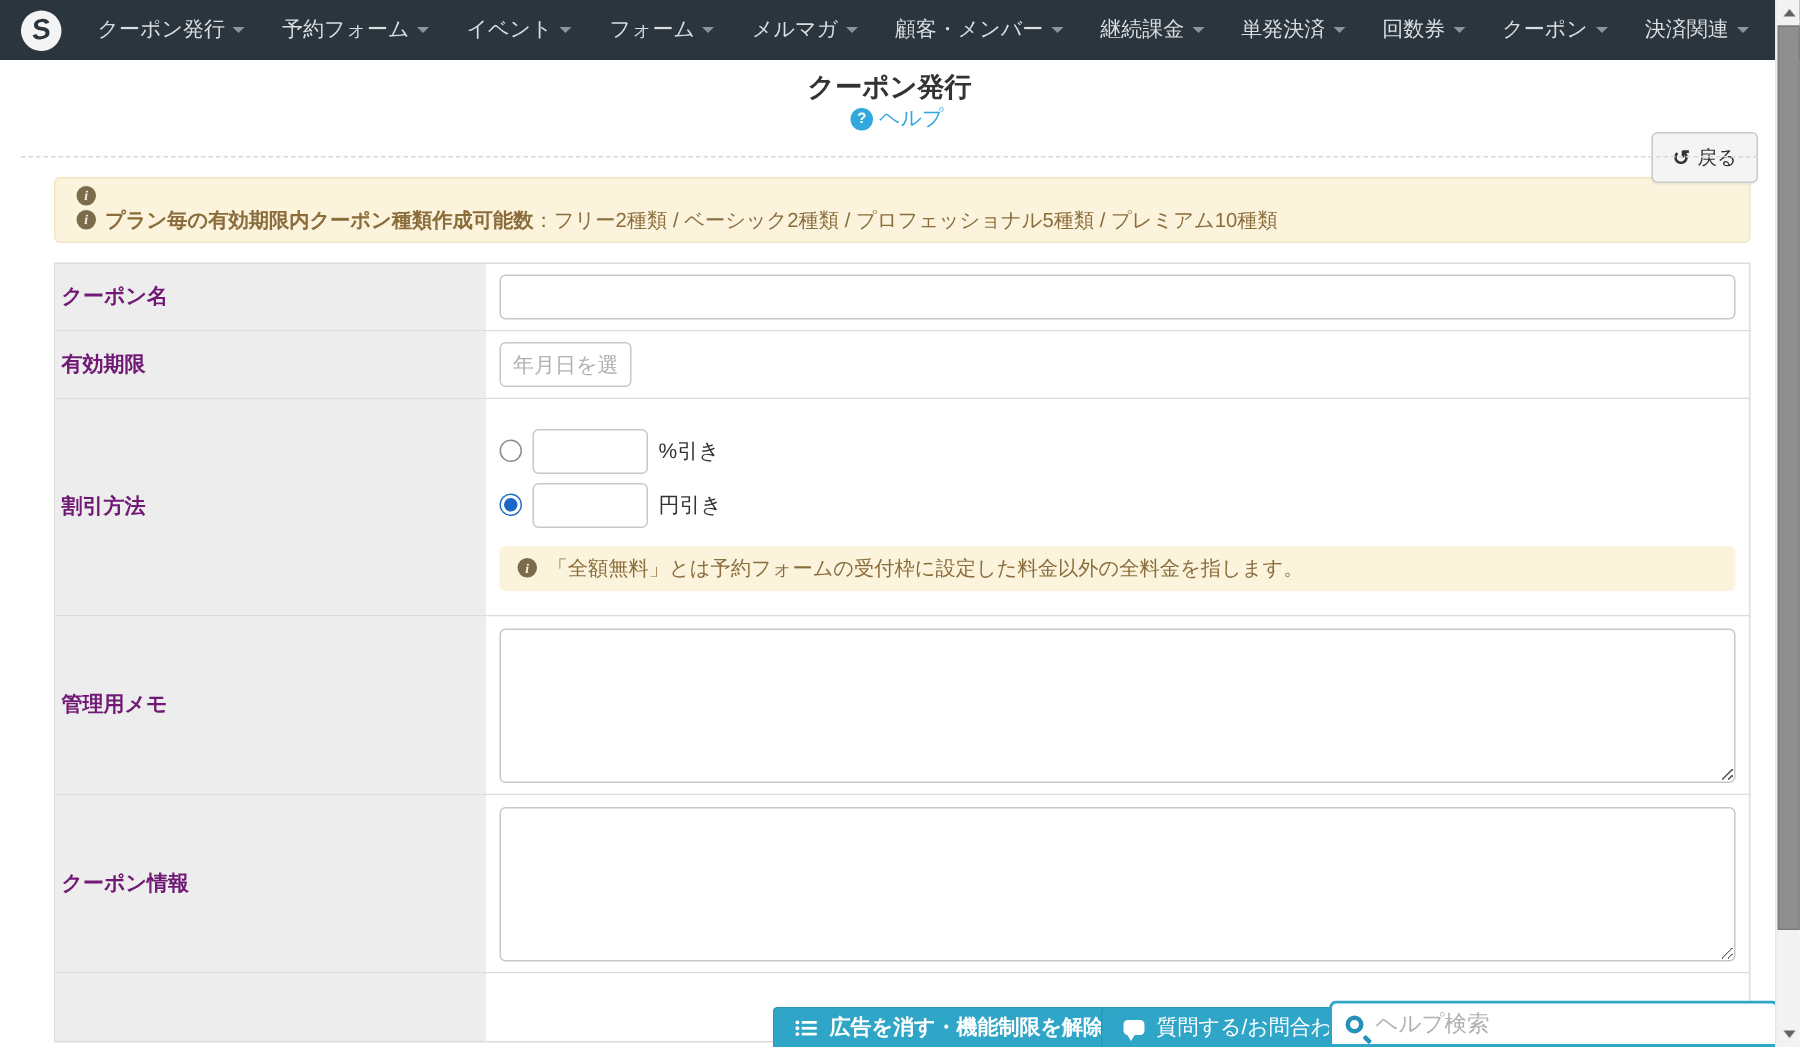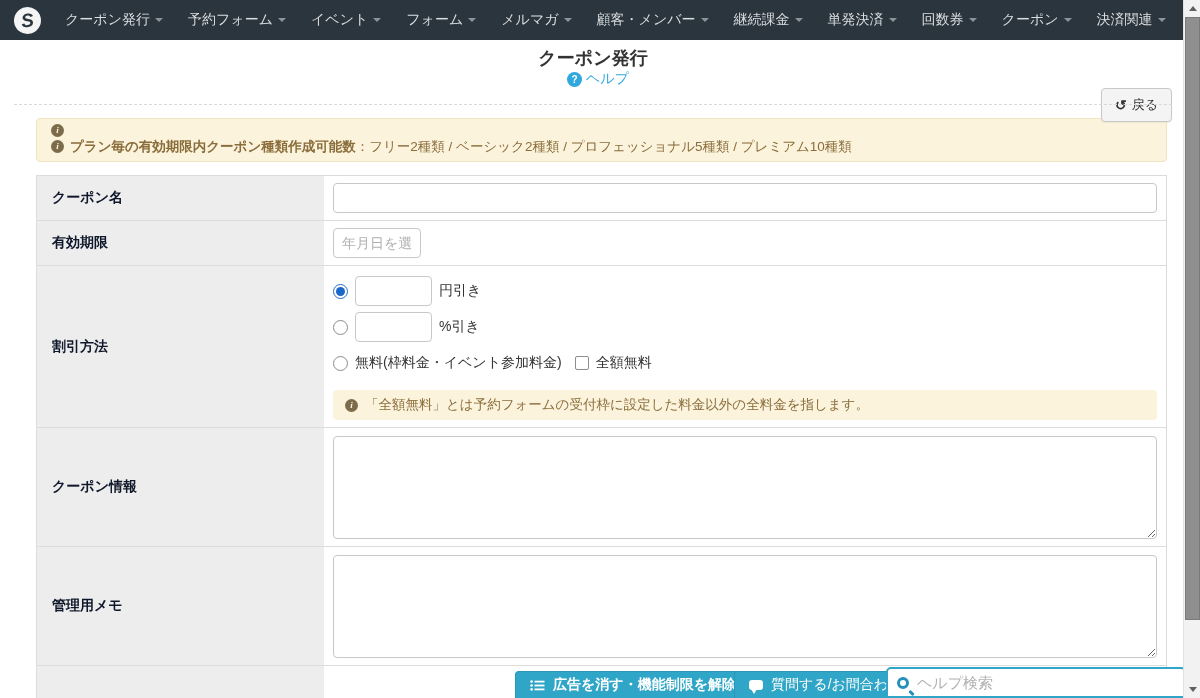--- a/index.html
+++ b/index.html
@@ -36,22 +36,22 @@
   .notice { background:#fbf3dc; border:1px solid #f1e4c0; border-radius:4px;
     padding:5px 14px; color:#8a6d3b; font-size:13.5px; line-height:19px; }
   .notice-line { display:flex; align-items:center; gap:6px; }
   .iicon { width:13px; height:13px; border-radius:50%; background:#7d6c4a; color:#fdf8ea; flex:none;
     font-size:9px; font-weight:bold; font-style:italic; display:inline-flex; align-items:center;
     justify-content:center; font-family:"Liberation Serif",serif; }
 
   .form-table { margin-top:13px; border:1px solid #dcdcdc; }
   .frow { display:flex; border-bottom:1px solid #dcdcdc; }
   .frow:last-child { border-bottom:none; }
-  .flabel { width:287px; flex:none; background:#ededed; padding:6px 15px; font-size:14px;
-    font-weight:bold; color:#0f172a; display:flex; align-items:center; gap:5px; }
+  .flabel { width:287px; flex:none; background:#ededed; padding:6px 4px; font-size:14px;
+    font-weight:bold; color:#701a75; display:flex; align-items:center; gap:5px; }
   .fcontent { flex:1; background:#fff; padding:7px 9px; display:flex; flex-direction:column; justify-content:center; }
   .h45 { min-height:45px; }
   .h145 { min-height:145px; }
   .h119 { min-height:119px; }
 
   input[type=text] { border:1px solid #c8c8c8; border-radius:4px; height:30px; padding:0 8px;
     font-size:14px; color:#333; font-family:inherit; outline:none; }
   input::placeholder { color:#b0b0b0; }
   .w-full { width:100%; }
   .w-date { width:88px; }
@@ -198,51 +198,45 @@
       <div class="flabel">有効期限</div>
       <div class="fcontent" style="align-items:flex-start;">
         <input type="text" class="w-date" placeholder="年月日を選択" style="">
       </div>
     </div>
 
     <div class="frow h145">
       <div class="flabel">割引方法</div>
       <div class="fcontent">
         <div class="opt-line">
-          <span class="radio checked"></span>
-          <input type="text" class="w-small" value="" style="">
-          <span>円引き</span>
-        </div>
-        <div class="opt-line">
           <span class="radio"></span>
           <input type="text" class="w-small" value="" style="">
           <span>%引き</span>
         </div>
         <div class="opt-line">
-          <span class="radio"></span>
-          <span>無料(枠料金・イベント参加料金)</span>
-          <span class="checkbox" style="margin-left:6px;"></span>
-          <span>全額無料</span>
+          <span class="radio checked"></span>
+          <input type="text" class="w-small" value="" style="">
+          <span>円引き</span>
         </div>
         <div class="inline-note">
           <span class="iicon">i</span>
           <span>「全額無料」とは予約フォームの受付枠に設定した料金以外の全料金を指します。</span>
         </div>
       </div>
     </div>
 
     <div class="frow h119">
+      <div class="flabel">管理用メモ</div>
+      <div class="fcontent">
+        <textarea style=""></textarea>
+      </div>
+    </div>
+
+    <div class="frow h119">
       <div class="flabel">クーポン情報</div>
-      <div class="fcontent">
-        <textarea style=""></textarea>
-      </div>
-    </div>
-
-    <div class="frow h119">
-      <div class="flabel">管理用メモ</div>
       <div class="fcontent">
         <textarea style=""></textarea>
       </div>
     </div>
 
     <div class="frow h45">
       <div class="flabel">
         
         
         

